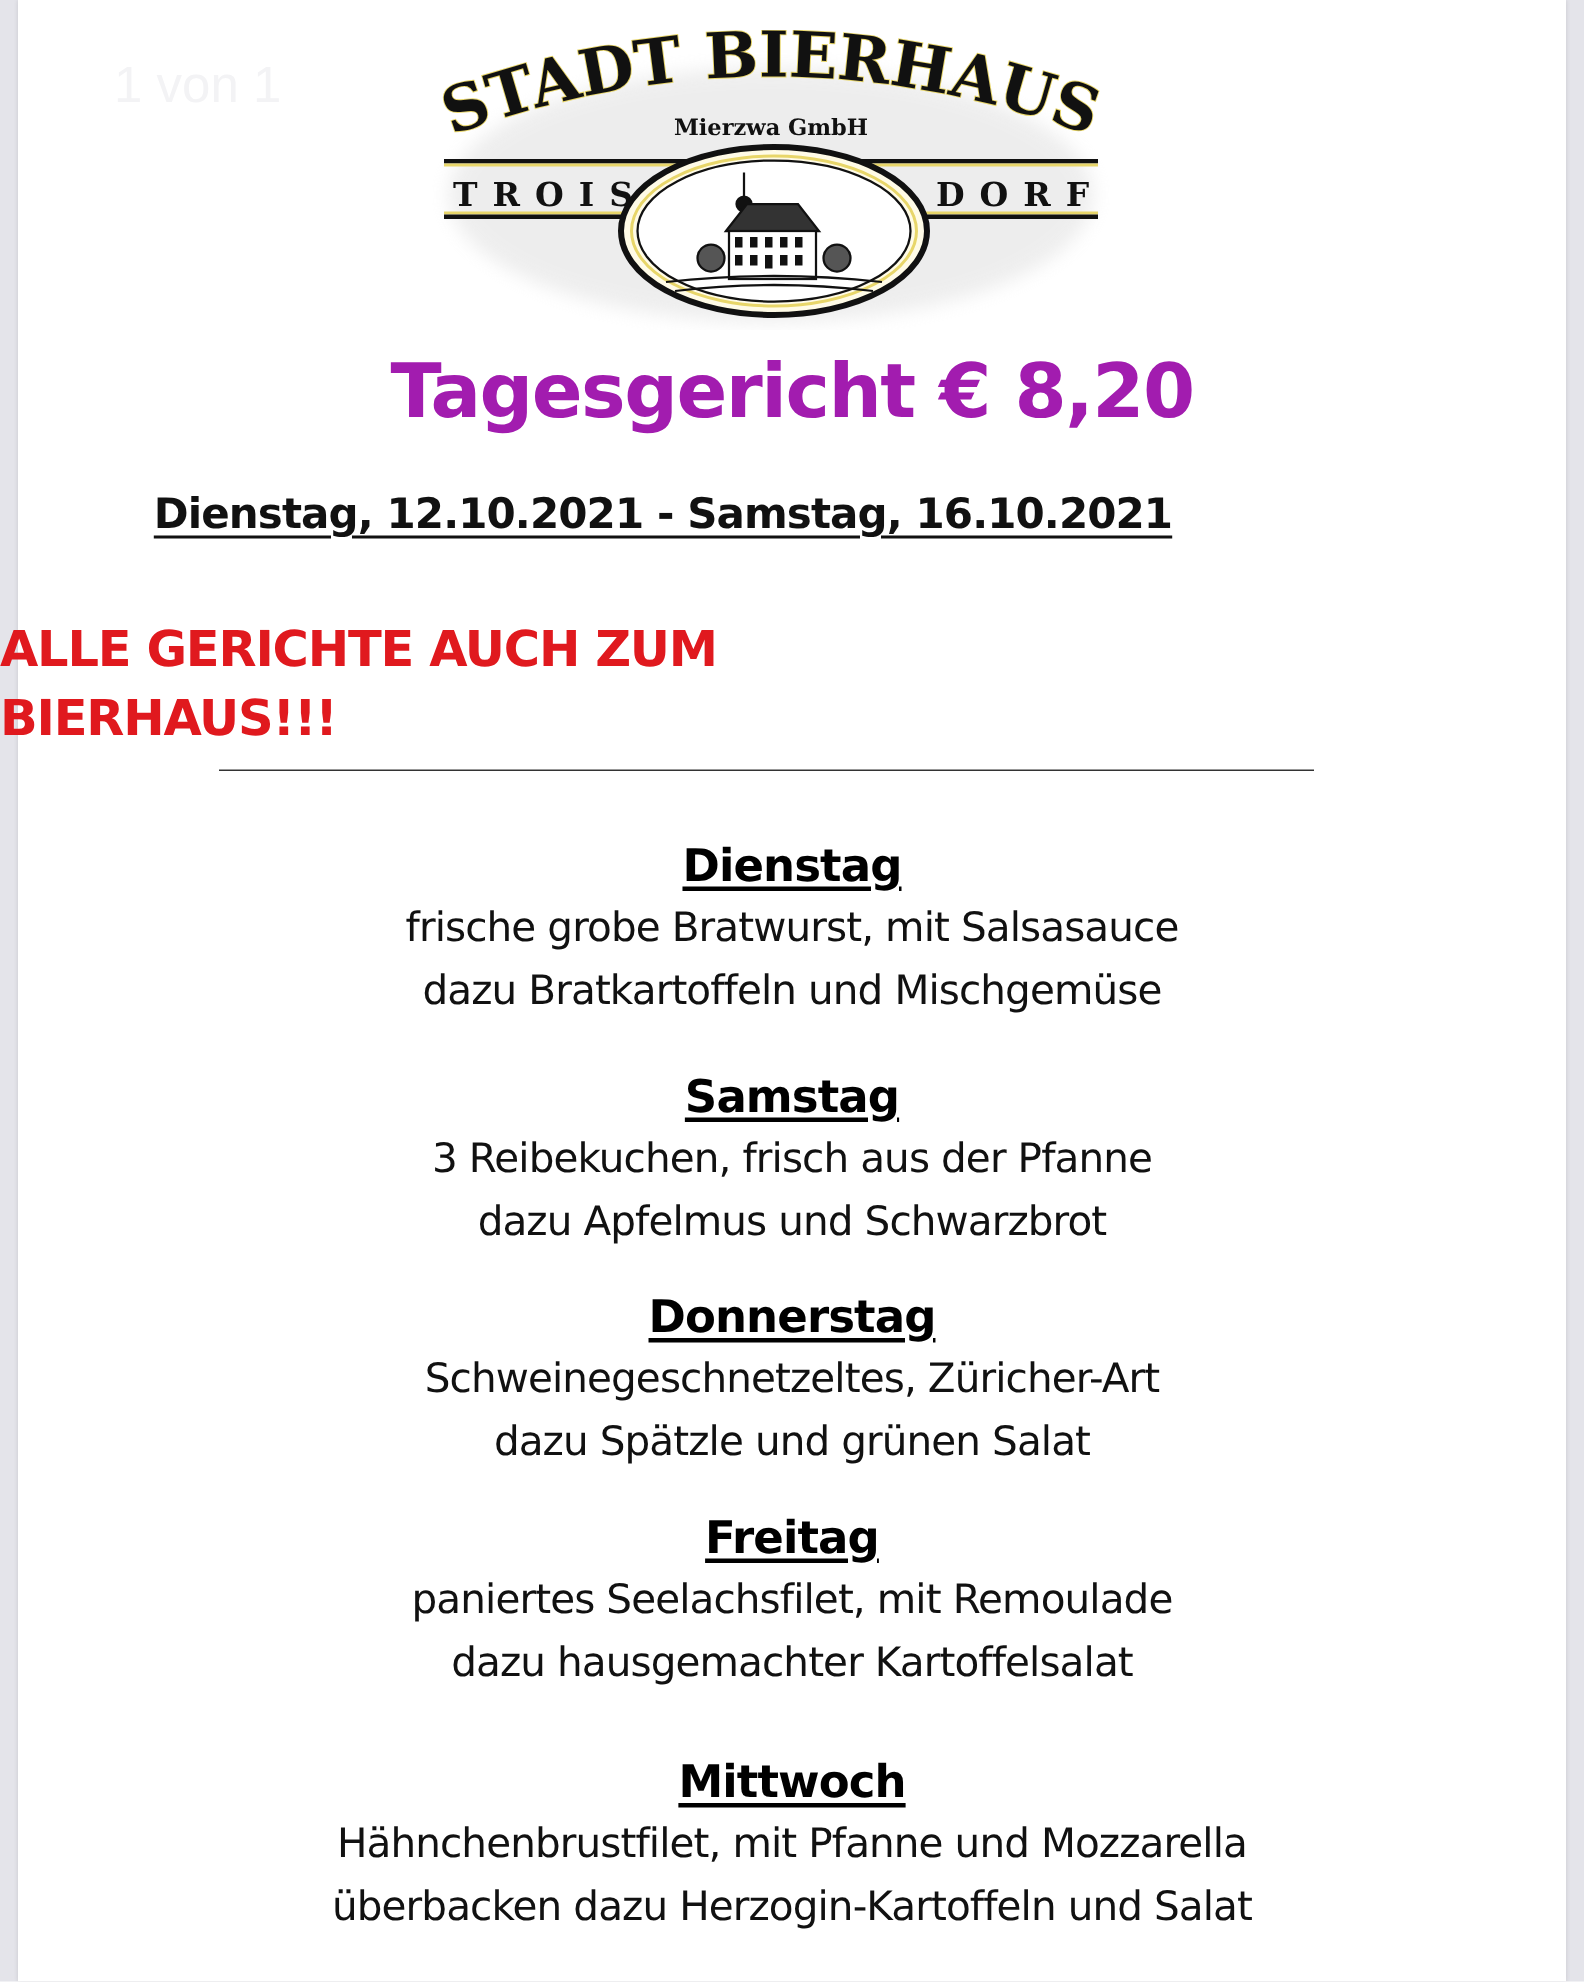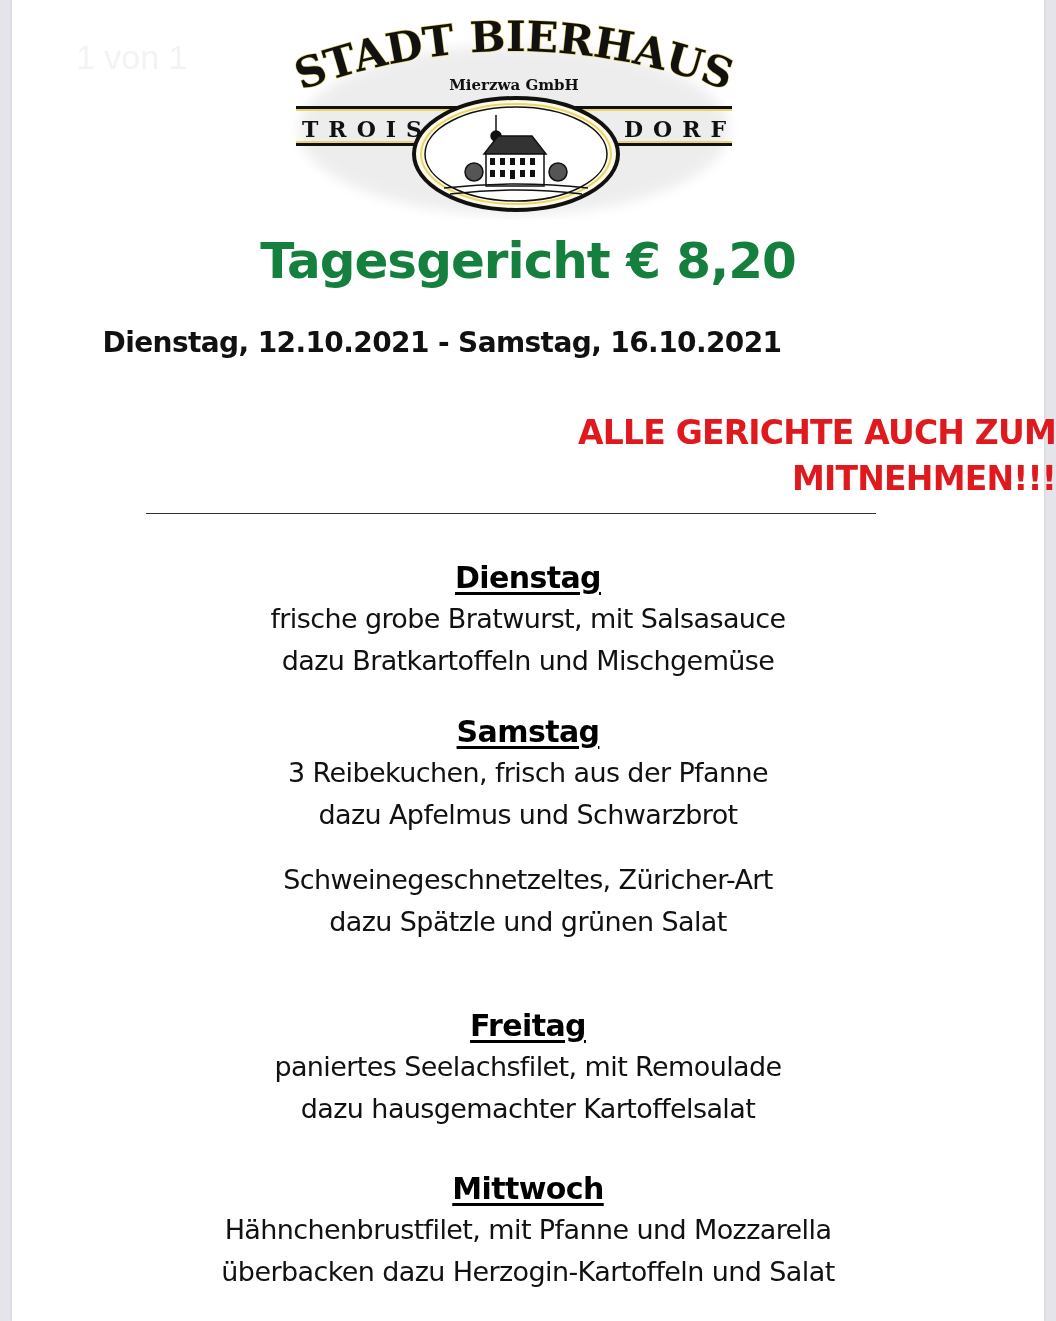--- a/index.html
+++ b/index.html
@@ -14,30 +14,30 @@
       background: #ffffff;
       box-shadow: 0 0 3px rgba(0,0,0,0.12);
     }
     .page-indicator {
       position: absolute; left: 76px; top: 38px;
       font-size: 34px; color: #f3f3f5; font-family: "Liberation Sans", sans-serif;
     }
     .logo { position: absolute; left: 284px; top: 20px; width: 460px; height: 200px; }
     .headline {
       position: absolute; left: 0; top: 232px; width: 1056px; text-align: center;
-      font-family: "DejaVu Sans", sans-serif; font-weight: bold; font-size: 50px; color: #15803d;
+      font-family: "DejaVu Sans", sans-serif; font-weight: bold; font-size: 50px; color: #a21caf;
       letter-spacing: -1px;
     }
     .date-range {
       position: absolute; left: 0; top: 326px; width: 884px; text-align: center;
       font-family: "DejaVu Sans", sans-serif; font-weight: bold; font-size: 28px; color: #111;
-      text-underline-offset: 5px; letter-spacing: -0.6px;
+      text-decoration: underline; text-underline-offset: 5px; letter-spacing: -0.6px;
     }
     .notice {
-      position: absolute; left: 0; top: 410px; width: 1056px; text-align: right;
+      position: absolute; left: 0; top: 410px; width: 1056px; text-align: left;
       font-family: "DejaVu Sans", sans-serif; font-weight: bold; font-size: 33px; color: #e0191e;
       line-height: 46px; letter-spacing: -0.8px;
     }
     .divider { position: absolute; left: 146px; top: 513px; width: 730px; height: 1px; background: #333; }
     .day { position: absolute; left: 0; width: 1056px; text-align: center; }
     .day-title {
       display: inline-block;
       font-family: "DejaVu Sans", sans-serif; font-weight: bold; font-size: 30px; color: #000000;
       text-decoration: underline; text-underline-offset: 4px; letter-spacing: -0.6px;
       line-height: 40px;
@@ -104,38 +104,39 @@
       <path d="M 166 174 Q 232 166 298 174"></path>
     </g>
   </svg>
 </div>
 
 <div class="headline">Tagesgericht € 8,20</div>
 <div class="date-range">Dienstag, 12.10.2021 - Samstag, 16.10.2021</div>
 
 <div class="notice">
   <div>ALLE GERICHTE AUCH ZUM</div>
-  <div>MITNEHMEN!!!</div>
+  <div>BIERHAUS!!!</div>
 </div>
 
 <div class="divider"></div>
 
 <div class="day" style="top:558px">
   <div class="day-title">Dienstag</div>
   <div class="dish">frische grobe Bratwurst, mit Salsasauce</div>
   <div class="dish">dazu Bratkartoffeln und Mischgemüse</div>
 </div>
 
 <div class="day" style="top:712px">
   <div class="day-title">Samstag</div>
   <div class="dish">3 Reibekuchen, frisch aus der Pfanne</div>
   <div class="dish">dazu Apfelmus und Schwarzbrot</div>
 </div>
 
 <div class="day" style="top:859px">
+  <div class="day-title">Donnerstag</div>
   <div class="dish">Schweinegeschnetzeltes, Züricher-Art</div>
   <div class="dish">dazu Spätzle und grünen Salat</div>
 </div>
 
 <div class="day" style="top:1006px">
   <div class="day-title">Freitag</div>
   <div class="dish">paniertes Seelachsfilet, mit Remoulade</div>
   <div class="dish">dazu hausgemachter Kartoffelsalat</div>
 </div>
 

